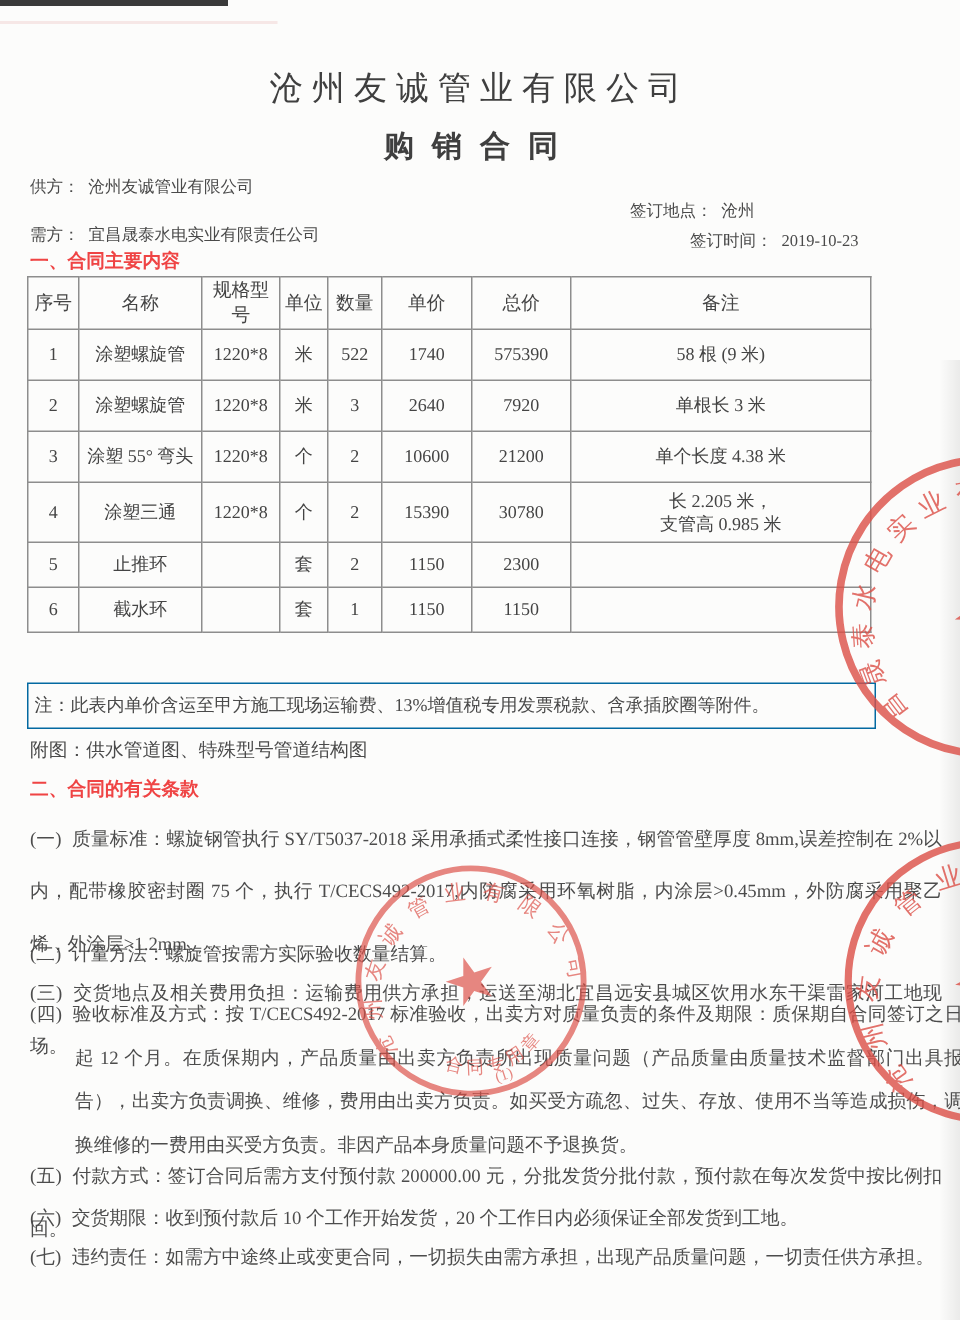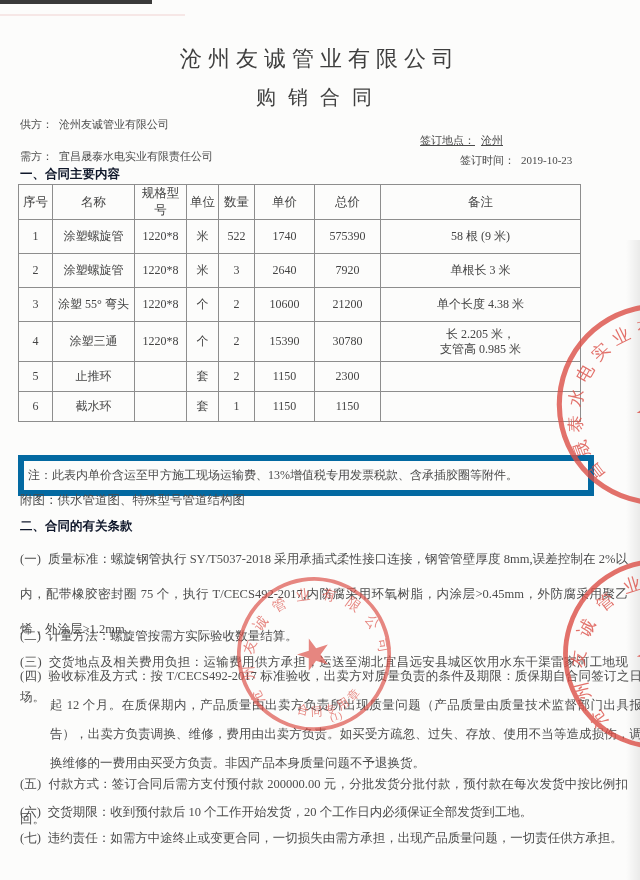--- a/index.html
+++ b/index.html
@@ -10,33 +10,33 @@
     color:#474747;
   }
   .abs{position:absolute;}
   .scan-strip{left:0;top:0;width:152px;height:4px;background:#3a3a3a;}
   .scan-line{left:0;top:14px;width:185px;height:2px;background:#f3dedd;opacity:.7;}
   .edge-shade{right:0;top:240px;width:14px;height:640px;
     background:linear-gradient(to right,rgba(0,0,0,0),rgba(0,0,0,.07));}
   .doc-title{left:0;top:44px;width:640px;text-align:center;font-size:22px;
     letter-spacing:6px;color:#3f3f3f;font-weight:500;}
   .doc-subtitle{left:0;top:84px;width:640px;text-align:center;font-size:20px;
-    letter-spacing:12px;color:#3f3f3f;font-weight:400;}
+    letter-spacing:12px;color:#3f3f3f;font-weight:700;}
   .meta{font-size:11px;color:#4a4a4a;white-space:nowrap;}
   .meta .lab{margin-right:6px;}
-  .sec-heading{font-size:12.5px;color:#0f172a;font-weight:600;white-space:nowrap;}
+  .sec-heading{font-size:12.5px;color:#ef4444;font-weight:600;white-space:nowrap;}
   table.main{position:absolute;left:18px;top:184px;width:562px;
     border-collapse:collapse;table-layout:fixed;font-size:12px;color:#444;}
   table.main th,table.main td{border:1px solid #8d8d8d;text-align:center;
     vertical-align:middle;padding:0 2px;font-weight:normal;overflow:hidden;}
   table.main th{font-size:12.5px;}
   tr.h-head{height:30px;} tr.h-r1,tr.h-r2,tr.h-r3{height:34px;}
   tr.h-r4{height:40px;} tr.h-r5,tr.h-r6{height:30px;} tr.h-total{height:32px;}
   td.pre{white-space:pre-line;line-height:1.25;}
-  .note-box{left:18px;top:455px;width:560px;height:29px;border:6px solid #0369a1;
+  .note-box{left:18px;top:455px;width:560px;height:29px;border:1px solid #0369a1;
     font-size:12px;color:#4a4a4a;line-height:29px;padding-left:4px;white-space:nowrap;}
   .attachment{left:20px;top:492px;font-size:12.5px;color:#4a4a4a;}
   .sec2-heading{left:20px;top:518px;}
   .term{left:20px;width:608px;font-size:12.5px;color:#4c4c4c;line-height:35px;
     text-align:justify;}
   .term .lab{margin-right:7px;}
   .t1{top:542px;} .t2{top:619px;} .t3{top:645px;}
   .t4{top:662px;line-height:29px;padding-left:30px;text-indent:-30px;width:592px;}
   .t5{top:767px;} .t6{top:795px;} .t7{top:821px;}
   .stamp{pointer-events:none;}
@@ -57,21 +57,21 @@
 
   <div class="abs doc-title">沧州友诚管业有限公司</div>
   <div class="abs doc-subtitle">购销合同</div>
 
   <div class="abs meta" style="left:20px;top:117px;">
     <span class="lab">供方：</span><span>沧州友诚管业有限公司</span>
   </div>
   <div class="abs meta" style="left:20px;top:149px;">
     <span class="lab">需方：</span><span>宜昌晟泰水电实业有限责任公司</span>
   </div>
-  <div class="abs meta" style="left:420px;top:133px;text-decoration:underline;">
+  <div class="abs meta" style="left:420px;top:133px;">
     <span class="lab">签订地点：</span><span>沧州</span>
   </div>
   <div class="abs meta" style="left:420px;top:153px;margin-left:40px;">
     <span class="lab">签订时间：</span><span>2019-10-23</span>
   </div>
 
   <div class="abs sec-heading" style="left:20px;top:166px;">一、合同主要内容</div>
 
   <table class="main">
     <colgroup>

